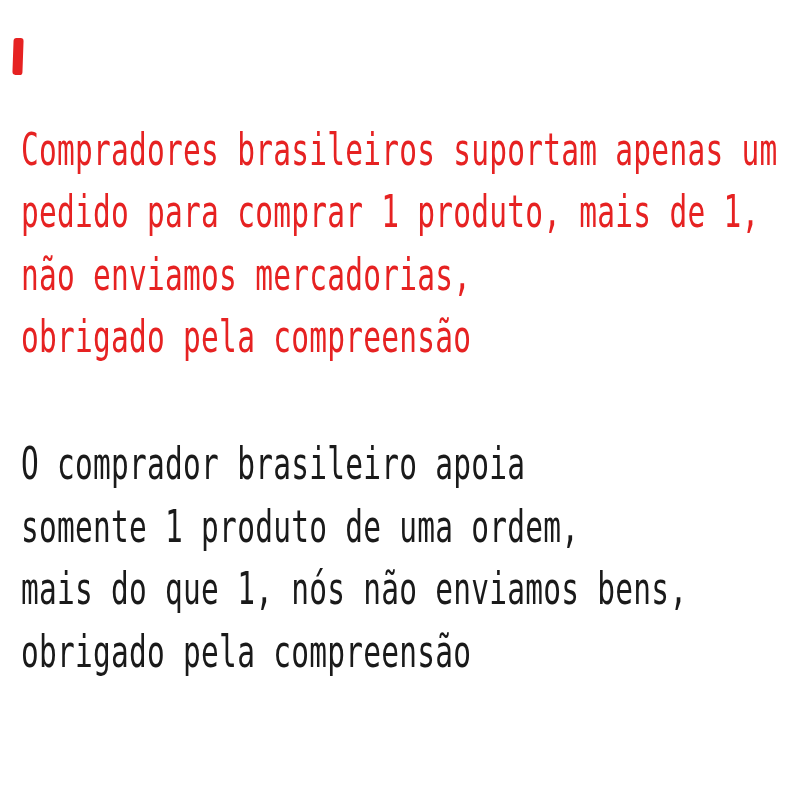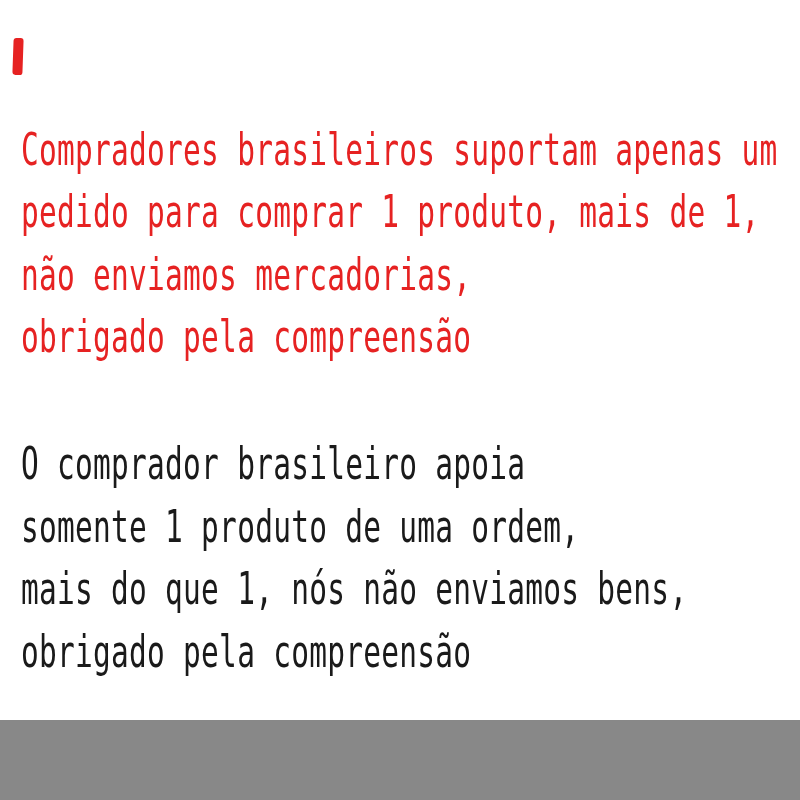--- a/index.html
+++ b/index.html
@@ -3,21 +3,21 @@
 <meta charset="utf-8">
 <style>
   :root{
     --red:#e62222;
     --black:#1a1a1a;
     --bg:#ffffff;
   }
   html,body{margin:0;padding:0;background:#888;}
   .canvas{
     position:relative;
-    width:800px;height:720px;
+    width:800px;height:800px;
     margin:0 auto;
     background:var(--bg);
     overflow:hidden;
     font-family:"DejaVu Sans Mono","Liberation Mono",monospace;
   }
   .text-line{
     position:absolute;
     left:21px;
     font-size:29.5px;
     line-height:30px;

